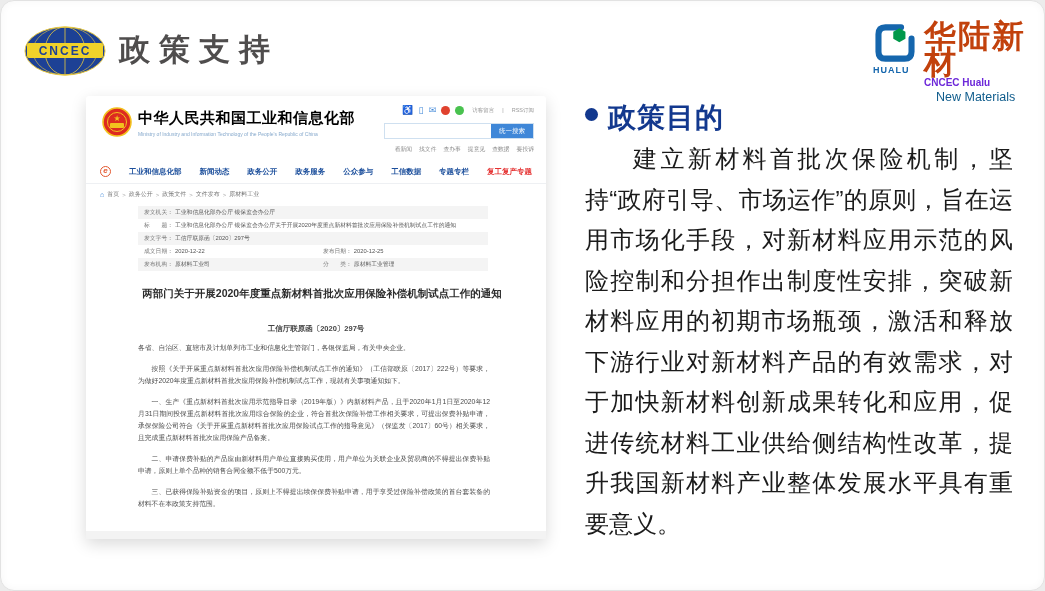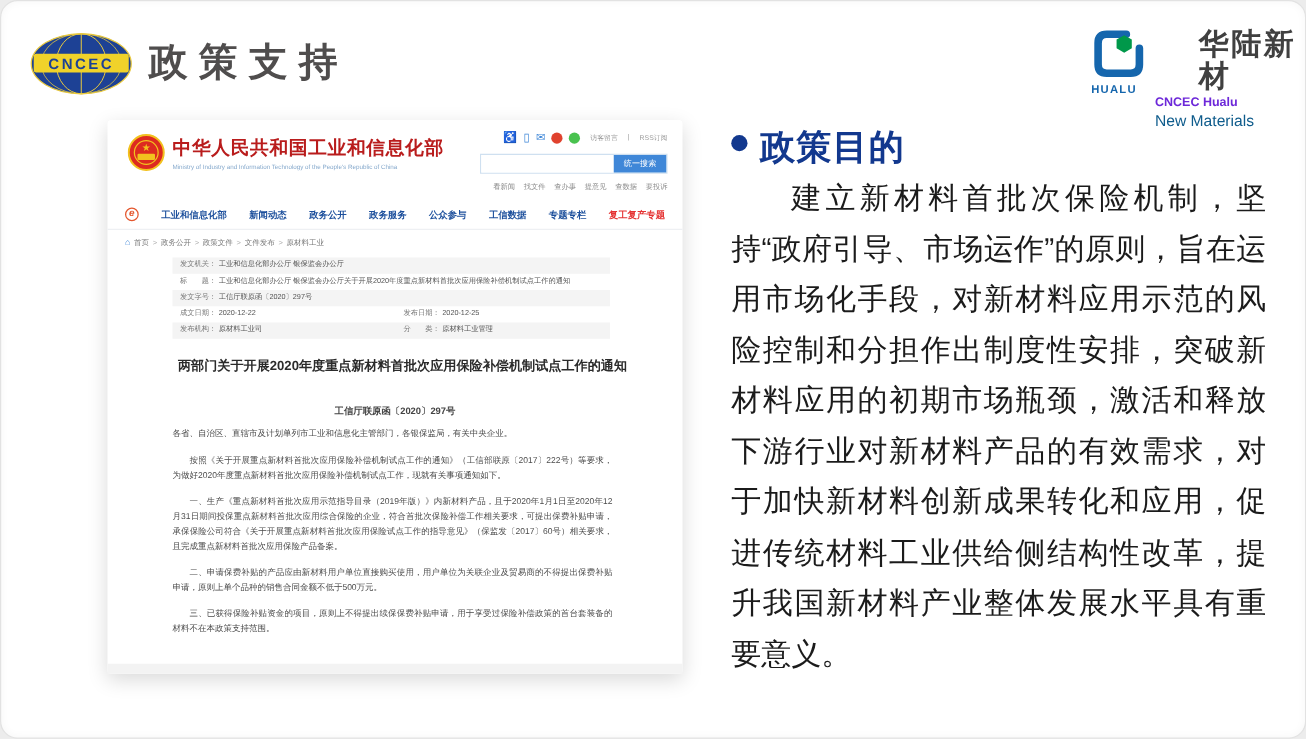--- a/index.html
+++ b/index.html
@@ -12,32 +12,32 @@
 
   
   .cncec-logo { position:absolute; left:22px; top:24px; width:84px; height:52px; }
   .slide-title {
     position:absolute; left:118px; top:28px; font-size:31px; font-weight:bold;
     color:#4f4d4d; letter-spacing:9px; font-family:"DejaVu Serif", serif;
   }
   .hualu-logo { position:absolute; left:872px; top:22px; display:flex; align-items:flex-start; gap:7px; }
   .hualu-mark { width:46px; }
   .hualu-mark-text { font-size:9px; font-weight:bold; color:#1566ad; letter-spacing:1px; margin-top:-2px; }
-  .hualu-text .cn { font-size:24px; font-weight:bold; color:#404040; letter-spacing:2px; line-height:26px;margin-left:35px; }
+  .hualu-text .cn { font-size:32px; font-weight:bold; color:#c2410c; letter-spacing:2px; line-height:26px; }
   .hualu-text .en1 { font-size:10px; font-weight:bold; color:#6d28d9; line-height:15px; }
-  .hualu-text .en2 { font-size:12.5px; color:#0f5c8c; line-height:14px; }
+  .hualu-text .en2 { font-size:12.5px; color:#0f5c8c; line-height:14px;margin-left:12px; }
 
   
   .site-card {
     position:absolute; left:85px; top:95px; width:460px; height:443px;
     background:#fff; border-radius:3px; box-shadow:0 5px 16px rgba(0,0,0,0.15);
   }
   .emblem { position:absolute; left:16px; top:11px; }
   .ministry { position:absolute; left:52px; top:13px; }
-  .ministry-cn { font-size:15px; font-weight:bold; color:#b91c1c; letter-spacing:0.5px; }
+  .ministry-cn { font-size:15px; font-weight:bold; color:#000000; letter-spacing:0.5px; }
   .ministry-en { font-size:5px; color:#86a9cc; margin-top:3px; }
 
   .topbar-icons { position:absolute; right:12px; top:9px; display:flex; align-items:center; gap:5px; }
   .ti { font-size:9px; color:#3f87d8; line-height:10px; }
   .dot { width:9px; height:9px; border-radius:50%; display:inline-block; }
   .dot.weibo { background:#e0422e; }
   .dot.wechat { background:#49c24f; }
   .tiny-links { font-size:5.5px; color:#9a9a9a; margin-left:3px; }
 
   .searchbar { position:absolute; right:12px; top:27px; width:150px; height:16px; display:flex; border:1px solid #cfe0f0; }

